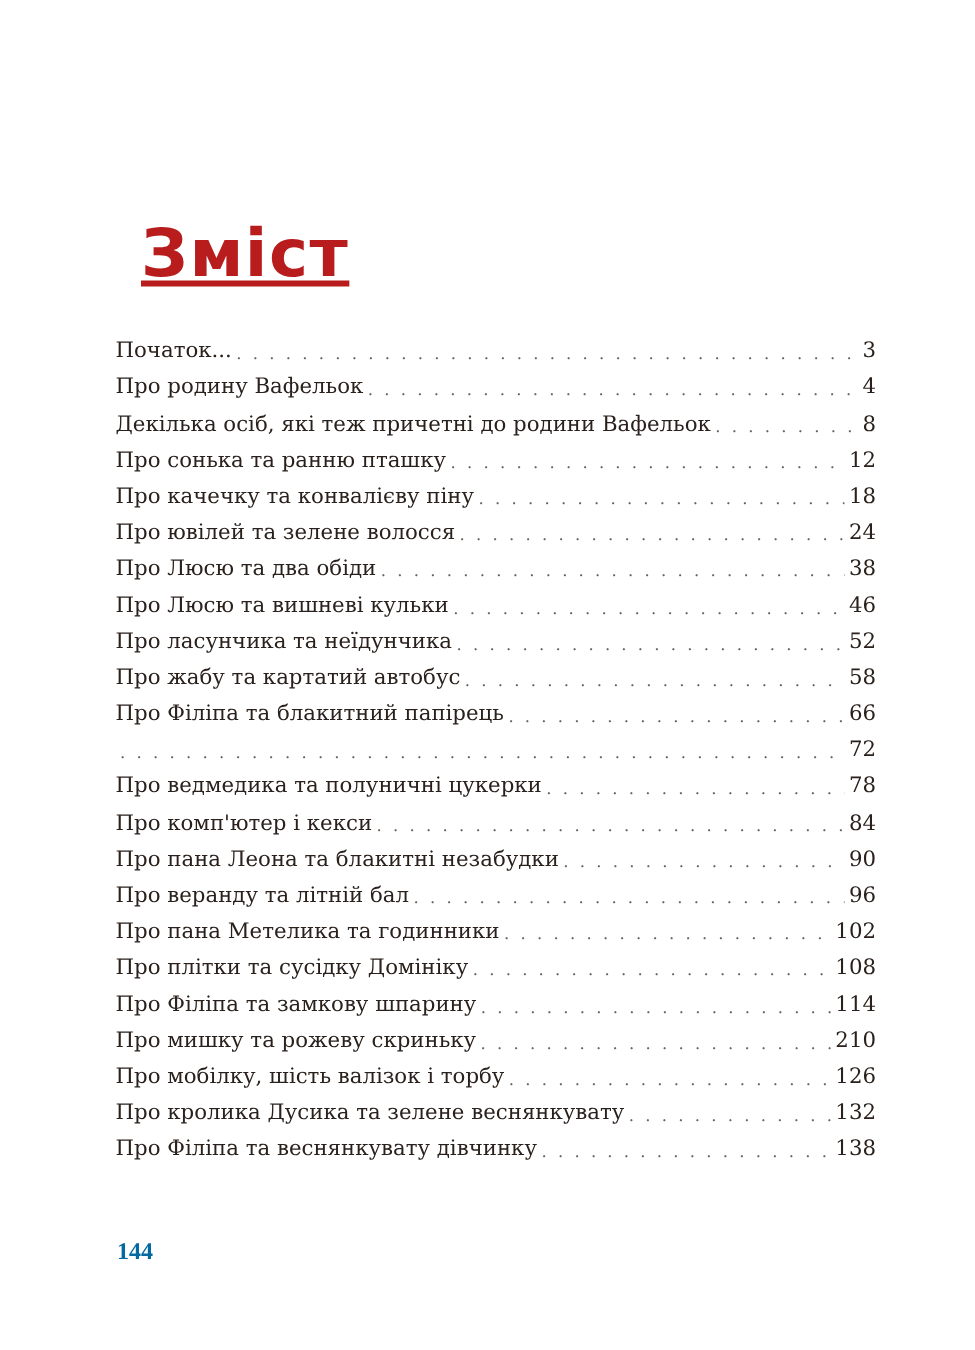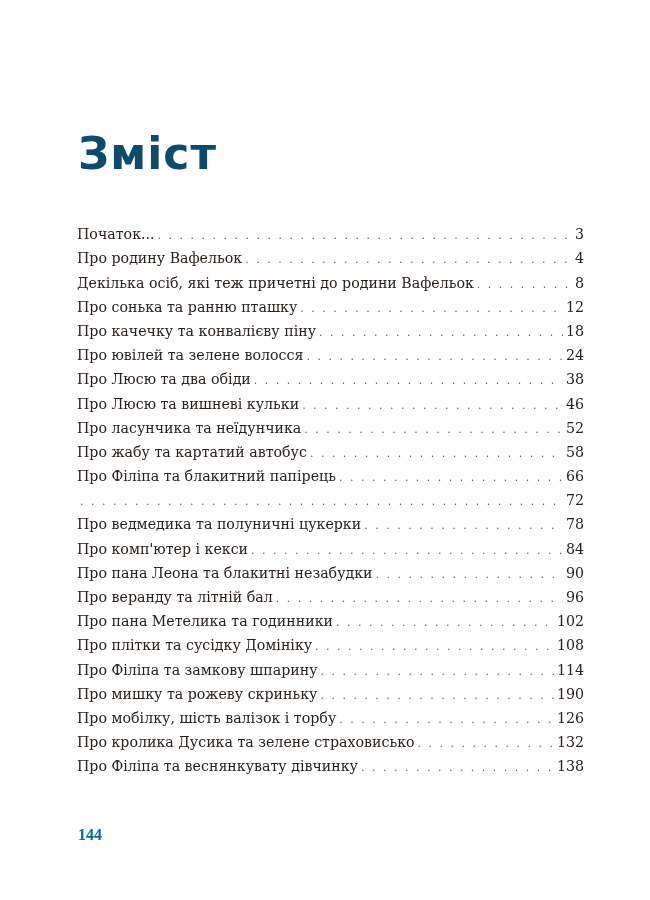--- a/index.html
+++ b/index.html
@@ -17,27 +17,28 @@
     .page {
       position: absolute;
       left: 0; top: 0;
       width: 650px; height: 900px;
       background: #ffffff;
     }
     .title {
       position: absolute;
       left: 78px;
       top: 132px;
-      margin: 0;
+      margin: 16px;
       font-family: "DejaVu Sans", sans-serif;
       font-weight: bold;
       font-size: 44px;
       letter-spacing: 1px;
-      color: #0c4a6e;
+      color: #b91c1c;
       line-height: 1;
+      text-decoration: underline;
     }
     .toc {
       position: absolute;
       left: 77px;
       top: 218px;
       width: 507px;
       margin: 0;
       padding: 0;
       list-style: none;
     }
@@ -178,29 +179,29 @@
         <span class="toc-page">108</span>
       </li>
     <li class="toc-row">
         <span class="toc-title">Про Філіпа та замкову шпарину</span>
         <span class="toc-leader"></span>
         <span class="toc-page">114</span>
       </li>
     <li class="toc-row">
         <span class="toc-title">Про мишку та рожеву скриньку</span>
         <span class="toc-leader"></span>
-        <span class="toc-page">190</span>
+        <span class="toc-page">210</span>
       </li>
     <li class="toc-row">
         <span class="toc-title">Про мобілку, шість валізок і торбу</span>
         <span class="toc-leader"></span>
         <span class="toc-page">126</span>
       </li>
     <li class="toc-row">
-        <span class="toc-title">Про кролика Дусика та зелене страховисько</span>
+        <span class="toc-title">Про кролика Дусика та зелене веснянкувату</span>
         <span class="toc-leader"></span>
         <span class="toc-page">132</span>
       </li>
     <li class="toc-row">
         <span class="toc-title">Про Філіпа та веснянкувату дівчинку</span>
         <span class="toc-leader"></span>
         <span class="toc-page">138</span>
       </li>
   </ul>
 

